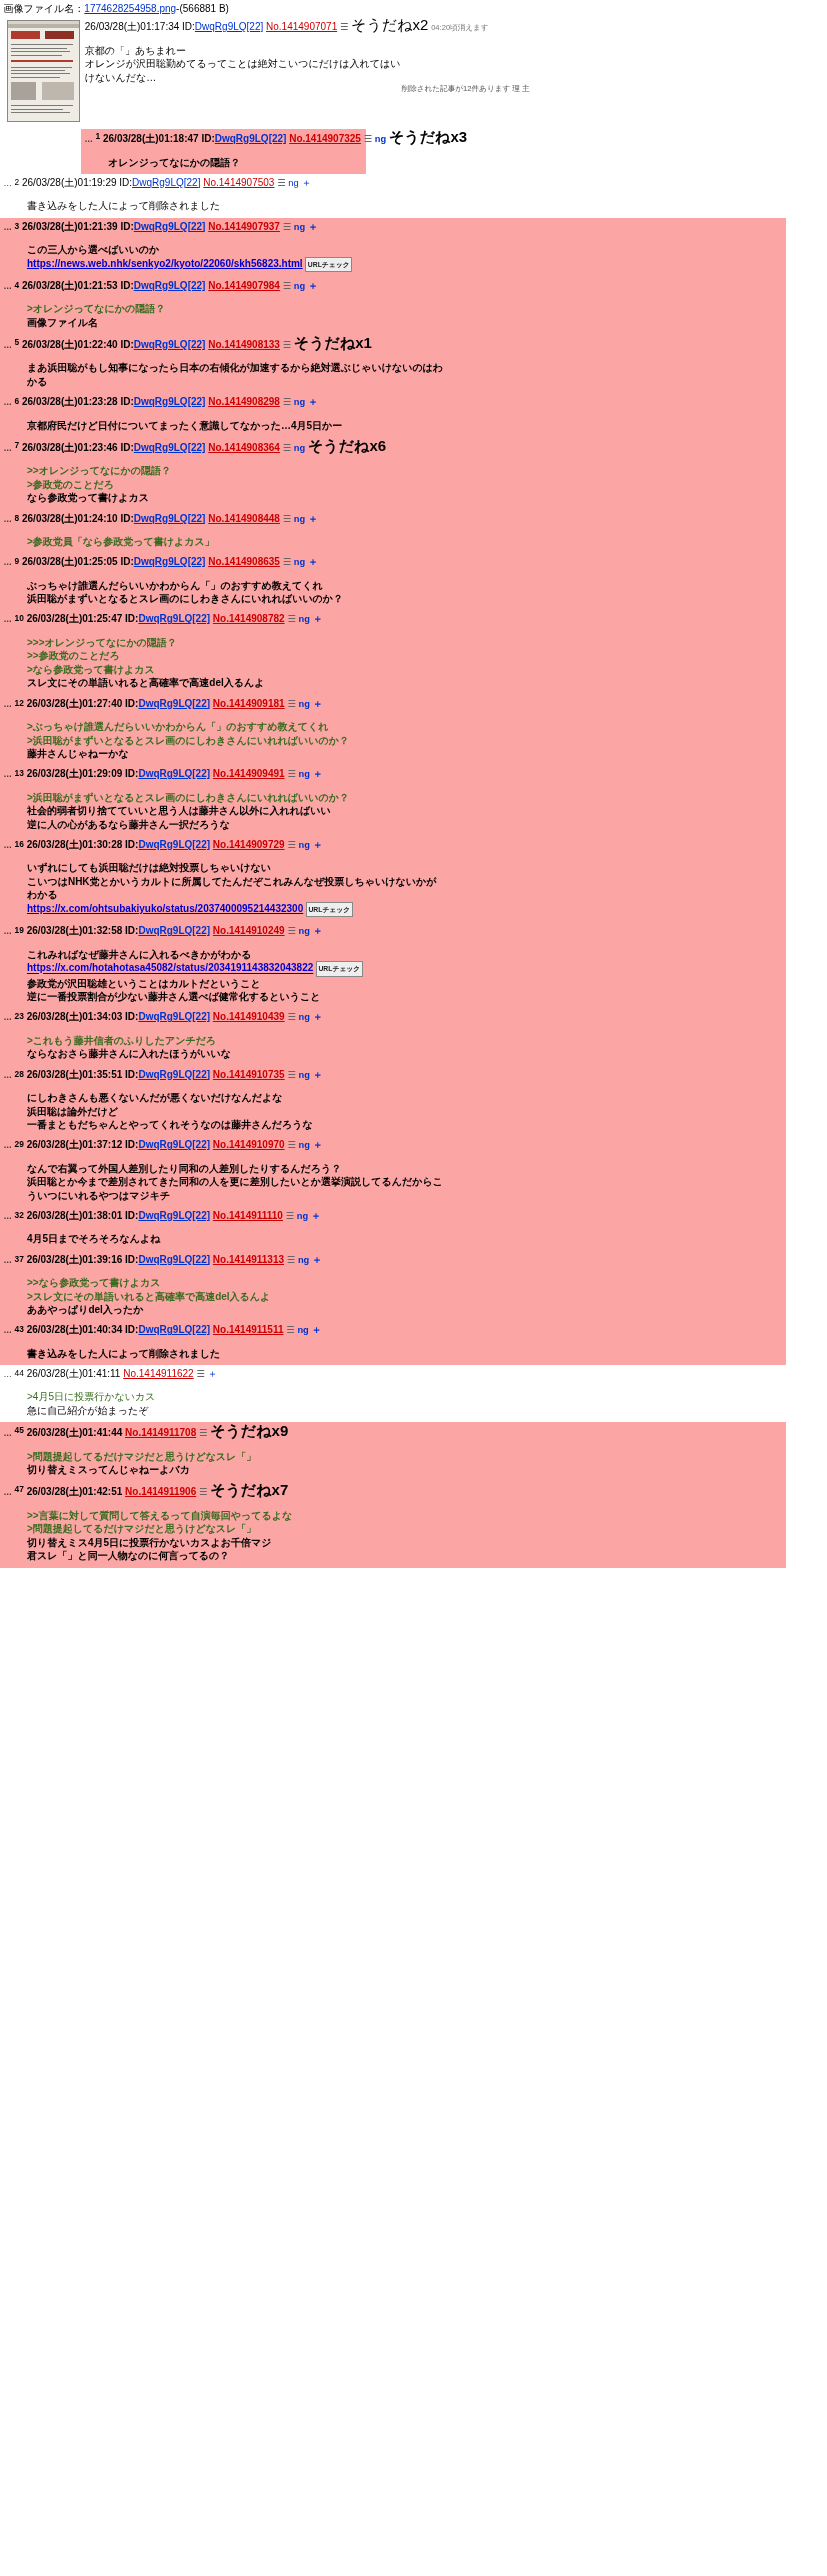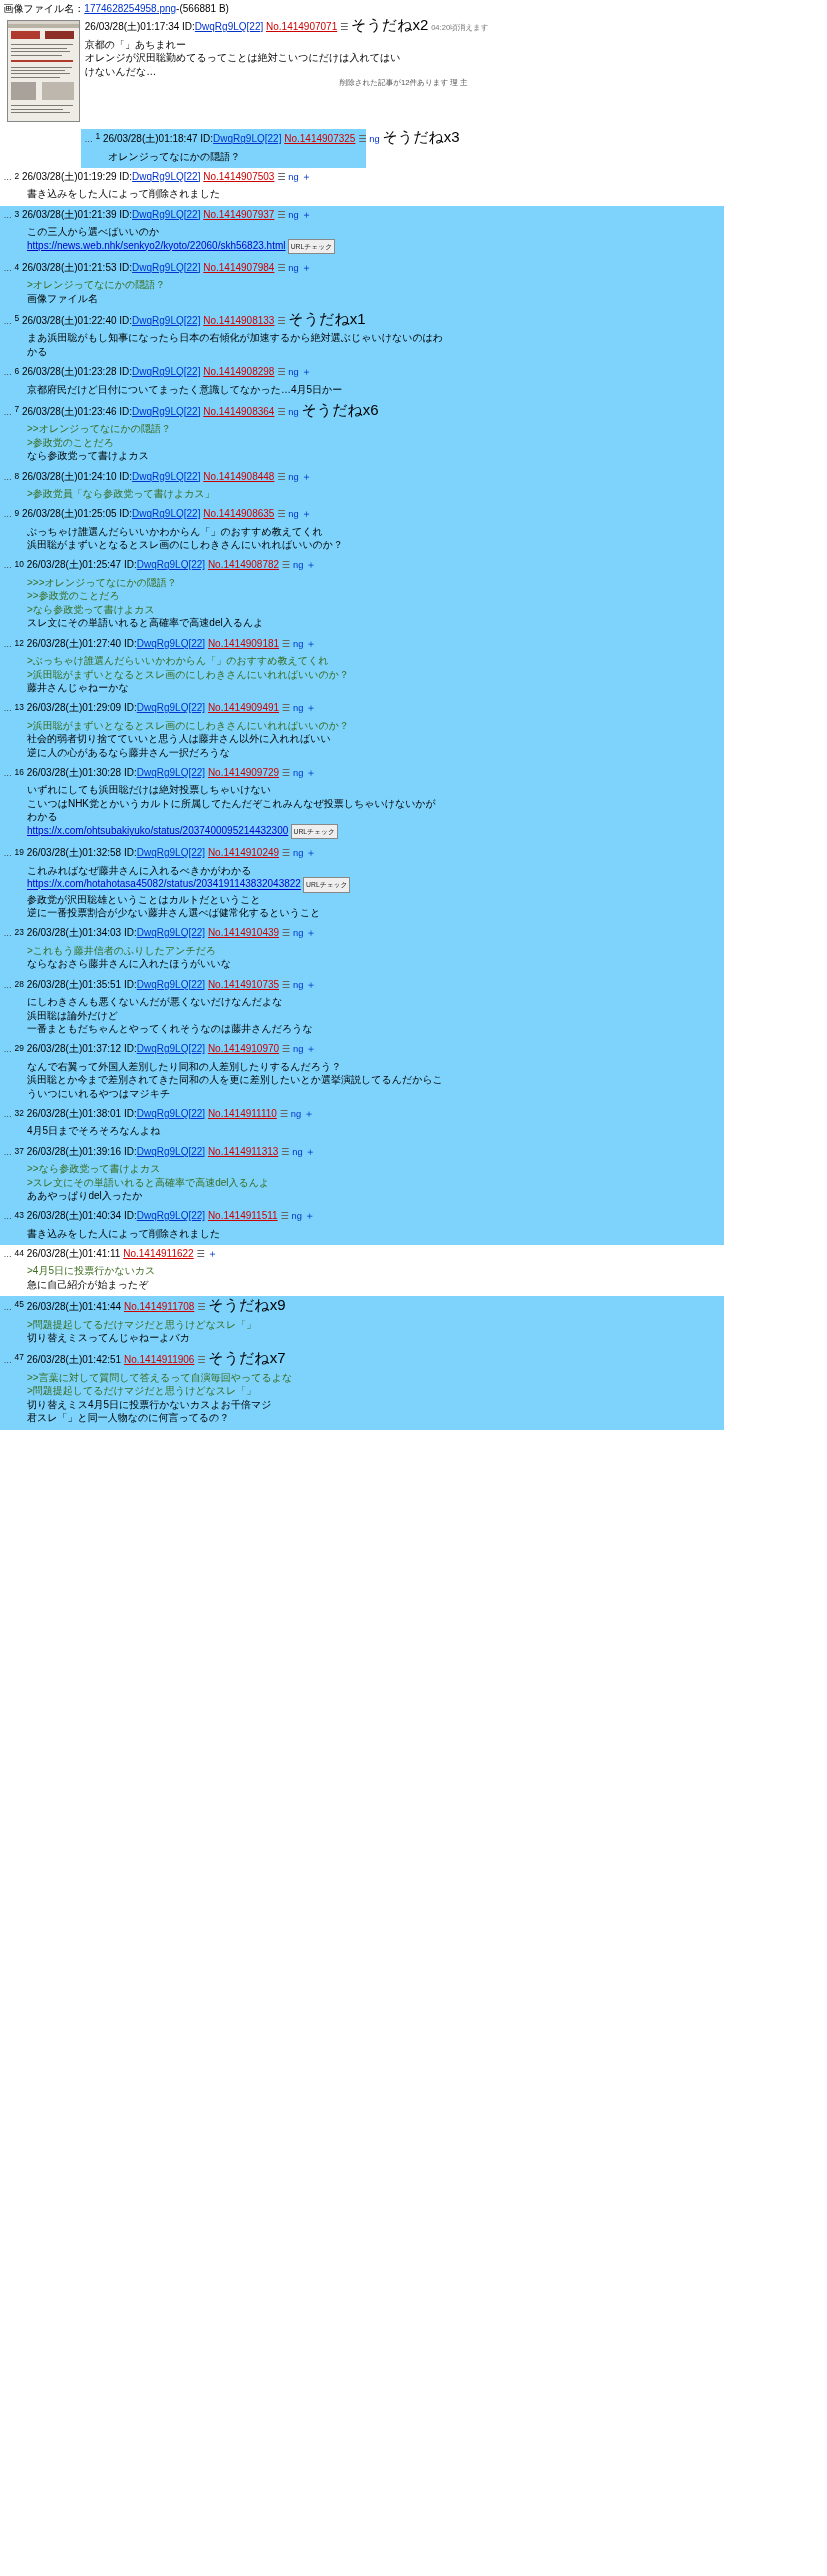--- a/index.html
+++ b/index.html
@@ -3,21 +3,21 @@
 <meta charset="utf-8">
 <style>
   html,body{margin:0;padding:0;background:#ffffff;}
   body{
     font-family:"Liberation Sans","DejaVu Sans",sans-serif;
     font-size:10px;
     color:#000000;
     width:828px;
   }
   a{color:#0000cc;text-decoration:underline;}
-  .page{width:724px;position:relative;padding:0;}
+  .page{width:786px;position:relative;padding:0;}
   .filehdr{font-size:10px;padding:1.7px 3.4px 0.8px 3.4px;}
   .filehdr .lbl{color:#000;}
   .filehdr a{color:#0033cc;}
   .filehdr .size{color:#000;}
   .thumbwrap{float:left;width:73px;margin:1.7px 5px 1.7px 3.4px;}
   .thumb{
     width:71px;height:100px;border:0.8px solid #888;
     background:
       linear-gradient(180deg,#d8d4cc 0 6%,#efece6 6% 100%);
     position:relative;overflow:hidden;
@@ -32,27 +32,27 @@
   .posthead{font-size:10px;line-height:13.5px;white-space:nowrap;}
   .num{font-size:8.4px;vertical-align:top;color:#000;}
   .idlink{color:#0033cc;}
   .nolink{color:#cc0000;}
   .ng{color:#0033cc;font-size:9.3px;}
   .plus{color:#0033cc;font-size:10px;}
   .menuicon{color:#666;font-size:9.3px;}
   .sou{color:#000;font-size:15px;}
   .small-note{font-size:7.6px;color:#555;}
   .body{
-    margin-top:3px;
+    margin-top:9px;
     font-size:10px;
     line-height:13.5px;
     white-space:pre-wrap;
     word-break:break-all;
   }
-  .hl{background:#7dd3fc;}
+  .hl{background:#fca5a5;font-weight:bold;}
   .indent{margin-left:23.6px;}
   .quote{color:#3a6b1f;}
   .badge{
     display:inline-block;border:0.8px solid #888;background:#eee;
     font-size:6.8px;padding:0 1.7px;vertical-align:middle;color:#222;
     margin-left:2.5px;
   }
   .clear{clear:both;}
   .timeright{color:#777;font-size:7.6px;}
   .firstpost{min-height:101px;}

